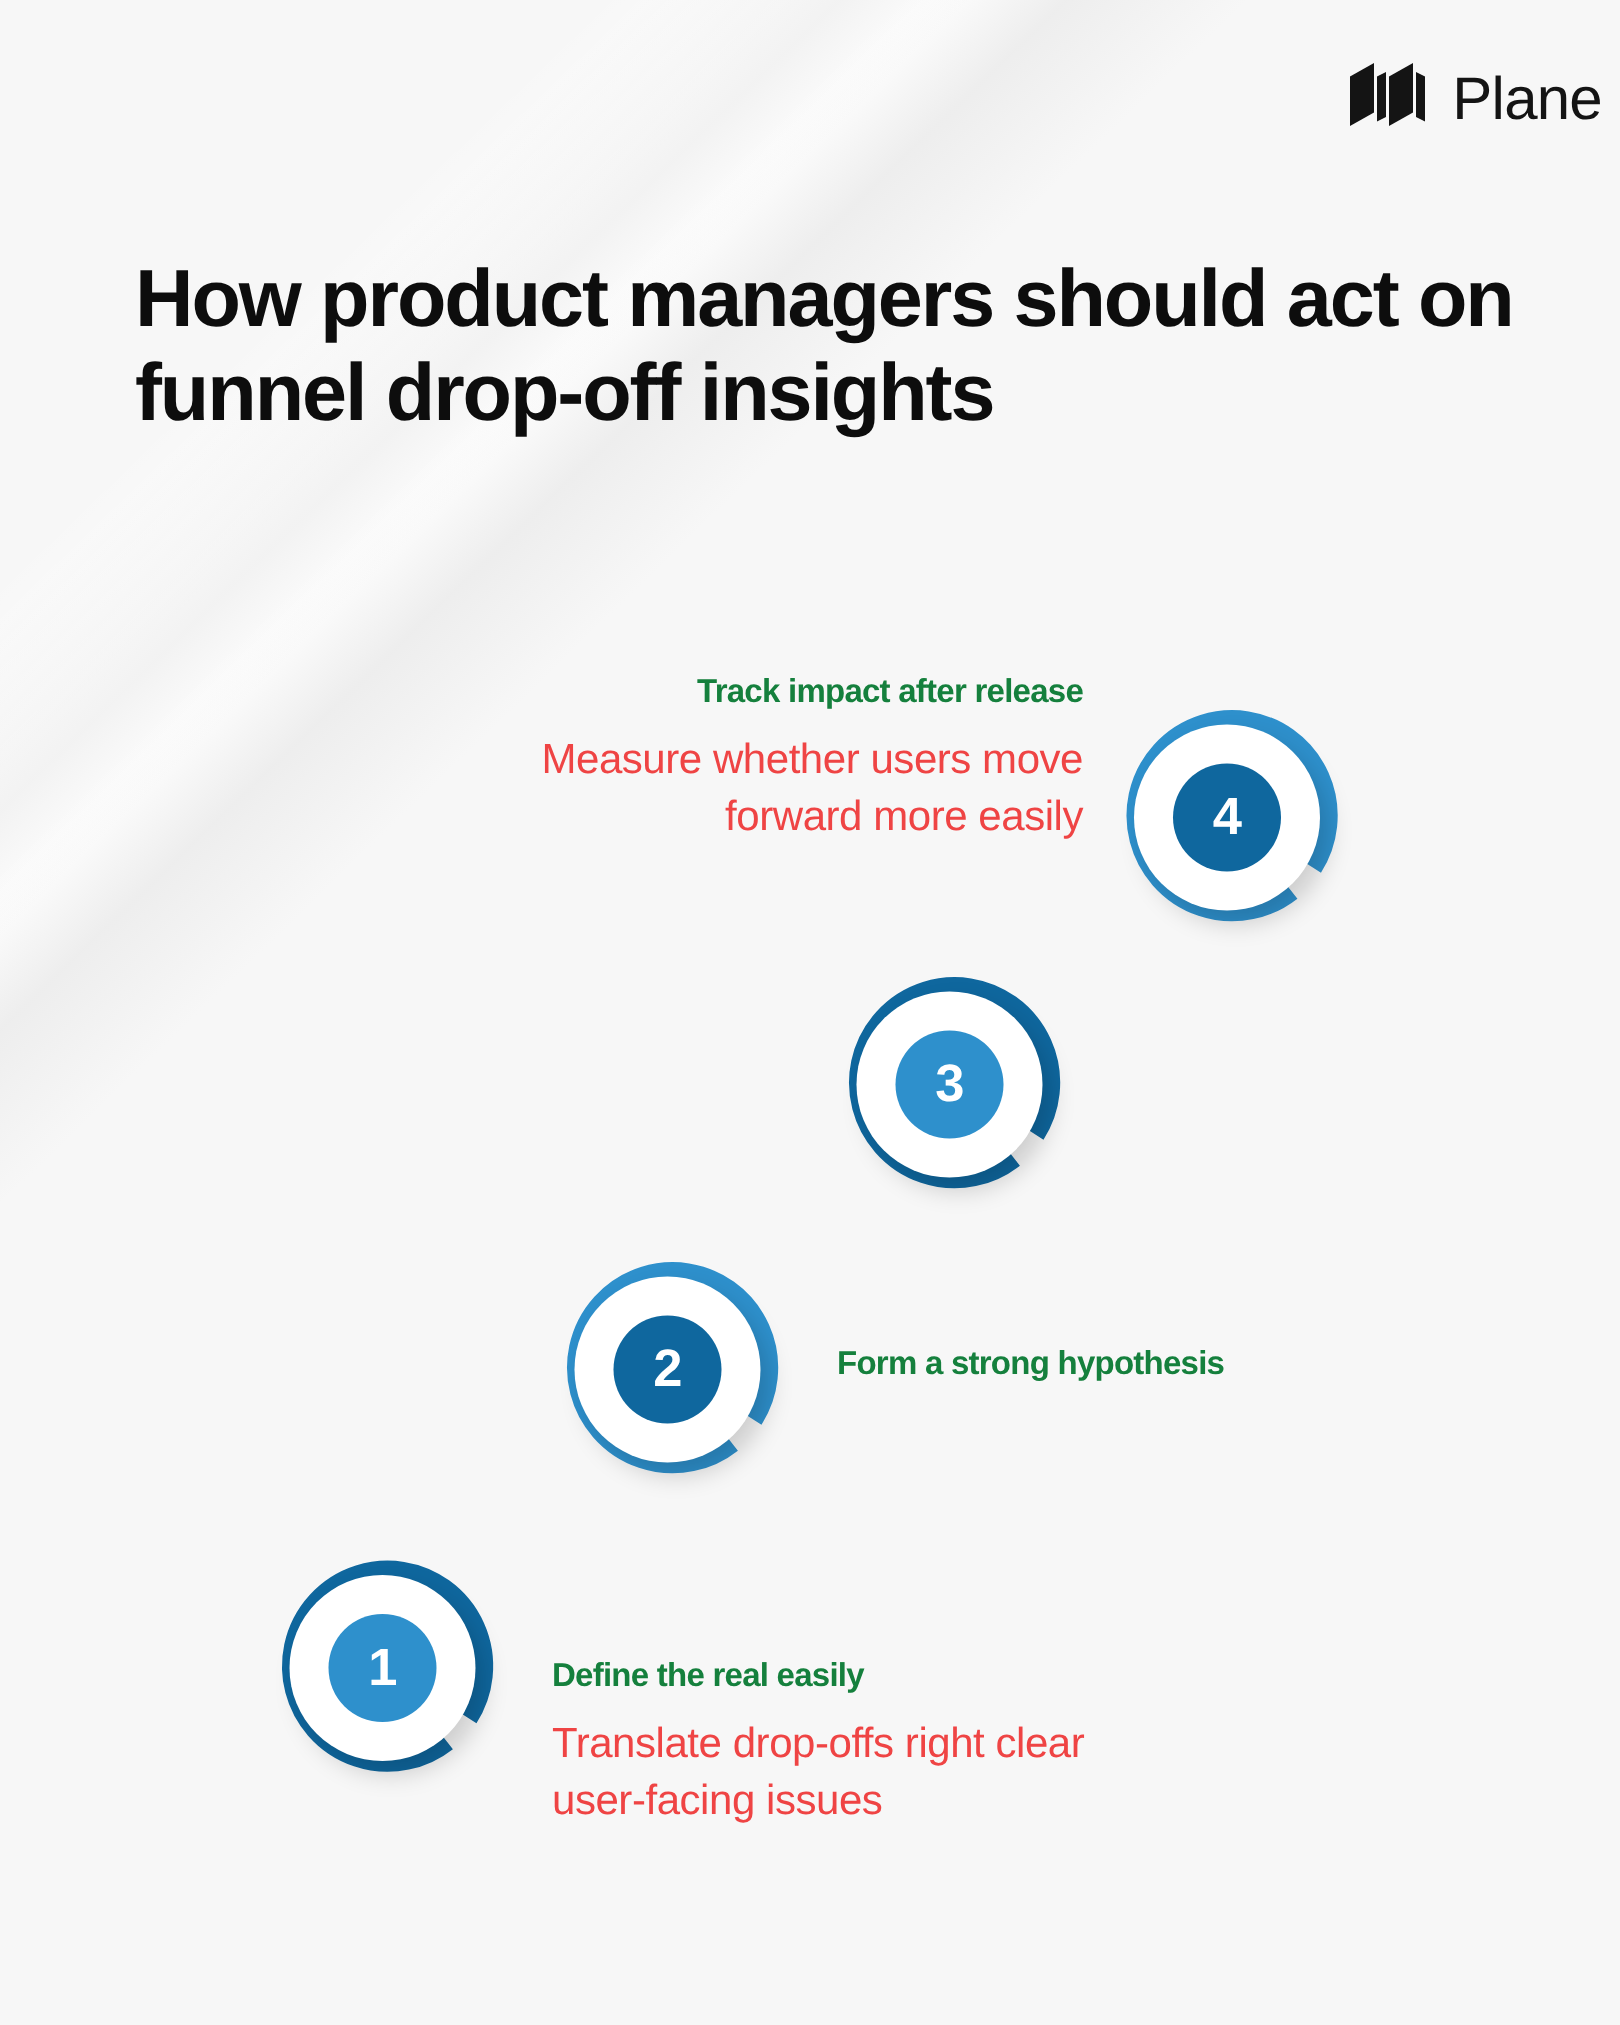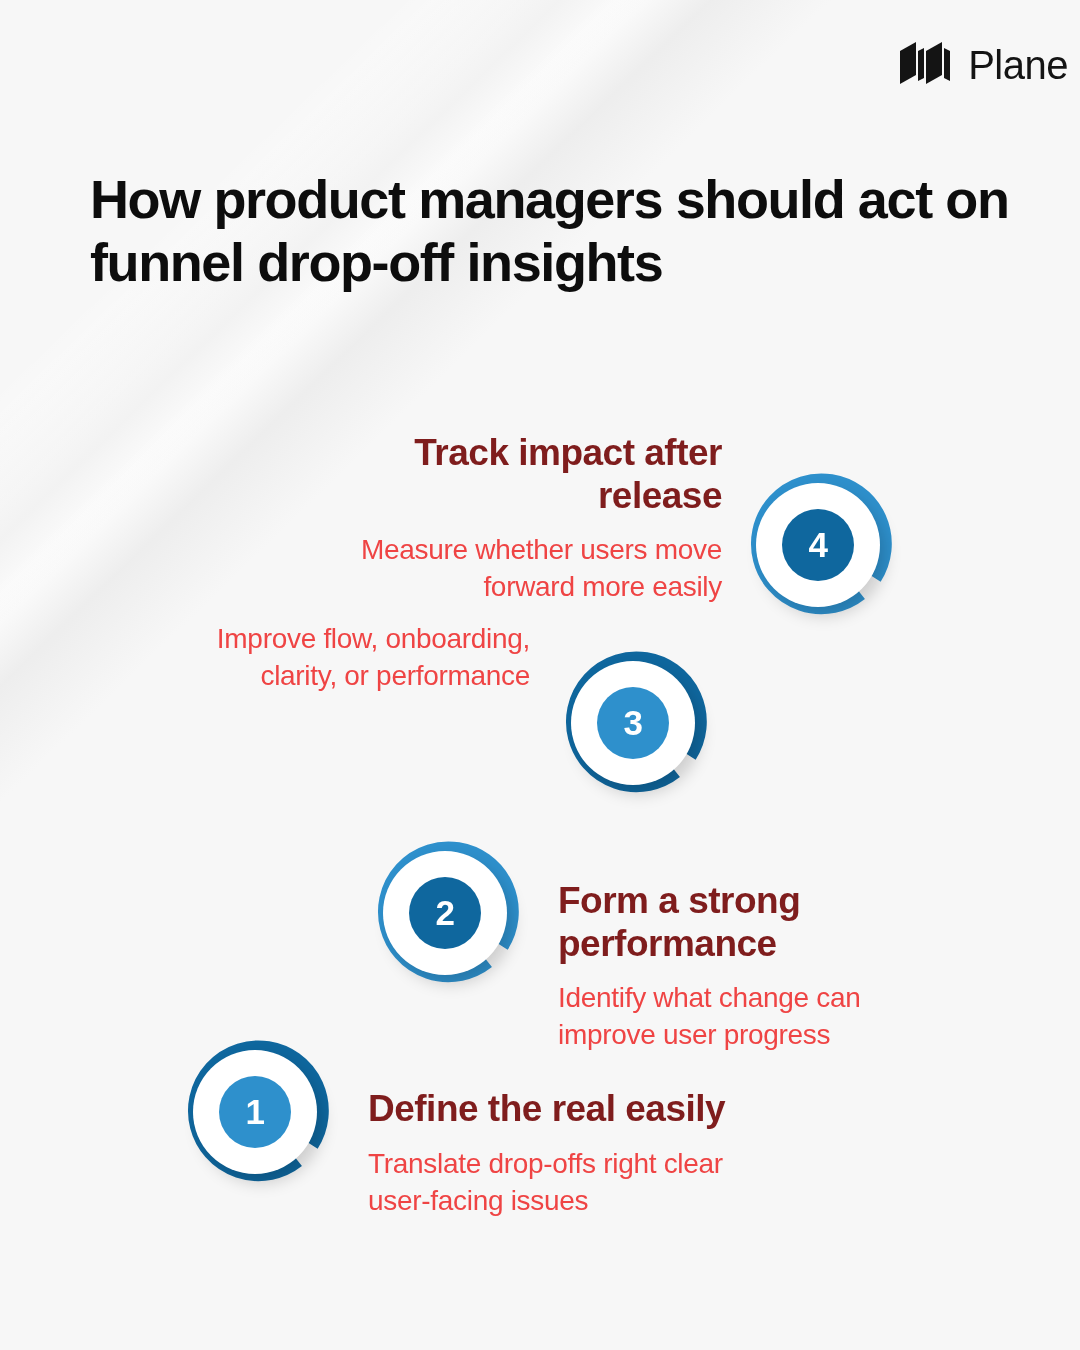--- a/index.html
+++ b/index.html
@@ -84,24 +84,24 @@
     font-weight: 700;
     line-height: 1.17;
     color: #0d0d0d;
     letter-spacing: -1.4px;
     padding: 0 90px;
     box-sizing: border-box;
   }
 
   .step-text { position: absolute; }
   .step-text h3 {
-    margin: 0 0 14px 0;
-    font-size: 37px;
+    margin: 16px 0 14px 0;
+    font-size: 22px;
     font-weight: 700;
-    color: #7f1d1d;
+    color: #15803d;
     letter-spacing: -0.5px;
     line-height: 1.15;
   }
   .step-text p {
     margin: 0;
     font-size: 28px;
     font-weight: 400;
     color: #ef4444;
     line-height: 1.33;
     letter-spacing: -0.3px;
@@ -186,42 +186,38 @@
   </div>
   <div class="badge" id="badge-4">
     <svg class="ring" viewBox="0 0 160 160">
       <path d="M 131.7 109.8 A 57.4 57.4 0 1 0 118.9 123.9" fill="none" stroke="#2e90cc" stroke-width="26"></path>
     </svg>
     <div class="disc"></div>
     <div class="pill" id="pill-4" style="background: rgb(15, 103, 158);">4</div>
   </div>
 
   <div class="step-text align-right" id="text-3">
-    <p>Improve flow, onboarding,
-clarity, or performance</p>
   </div>
   <div class="badge" id="badge-3">
     <svg class="ring" viewBox="0 0 160 160">
       <path d="M 131.7 109.8 A 57.4 57.4 0 1 0 118.9 123.9" fill="none" stroke="#0f679e" stroke-width="26"></path>
     </svg>
     <div class="disc"></div>
     <div class="pill" id="pill-3" style="background: rgb(46, 144, 204);">3</div>
   </div>
 
   <div class="badge" id="badge-2">
     <svg class="ring" viewBox="0 0 160 160">
       <path d="M 131.7 109.8 A 57.4 57.4 0 1 0 118.9 123.9" fill="none" stroke="#2e90cc" stroke-width="26"></path>
     </svg>
     <div class="disc"></div>
     <div class="pill" id="pill-2" style="background: rgb(15, 103, 158);">2</div>
   </div>
   <div class="step-text align-left" id="text-2">
-    <h3>Form a strong performance</h3>
-    <p>Identify what change can
-improve user progress</p>
+    <h3>Form a strong hypothesis</h3>
   </div>
 
   <div class="badge" id="badge-1">
     <svg class="ring" viewBox="0 0 160 160">
       <path d="M 131.7 109.8 A 57.4 57.4 0 1 0 118.9 123.9" fill="none" stroke="#0f679e" stroke-width="26"></path>
     </svg>
     <div class="disc"></div>
     <div class="pill" id="pill-1" style="background: rgb(46, 144, 204);">1</div>
   </div>
   <div class="step-text align-left" id="text-1">

